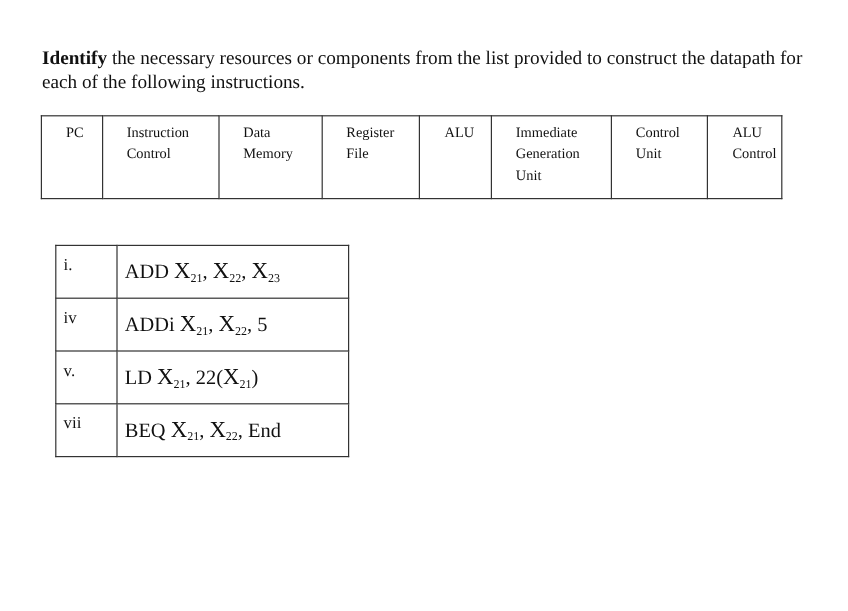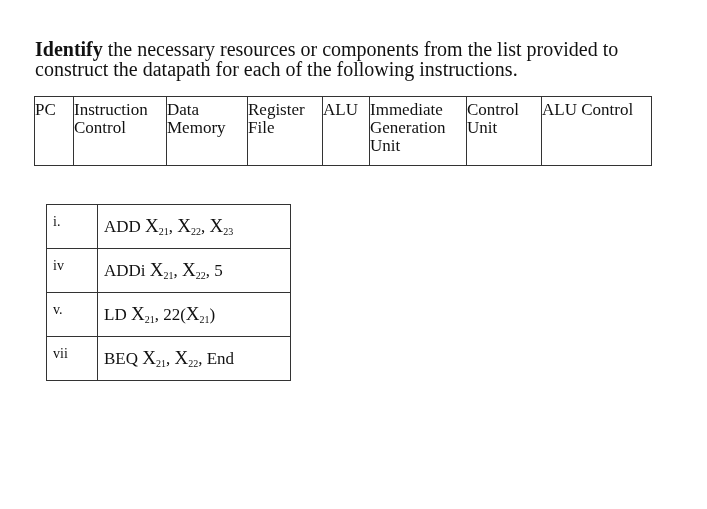--- a/index.html
+++ b/index.html
@@ -1,22 +1,22 @@
 <!DOCTYPE html>
 <html><head>
   <meta charset="utf-8">
   <style>
     html, body { margin: 0; padding: 0; background: #ffffff; }
     body { width: 707px; height: 509px; position: relative; overflow: hidden;
            font-family: "Liberation Serif", "DejaVu Serif", serif; color: #111; }
     .prompt { position: absolute; left: 35px; top: 39px; width: 640px;
-              font-size: 20px; line-height: 20px; }
+              font-size: 16px; line-height: 20px; }
     .prompt b { font-weight: bold; }
     table { border-collapse: collapse; position: absolute; }
-    td { border: 1px solid #333; vertical-align: top; font-size: 17px; line-height: 18px; padding: 4px 4px 0 0; }
+    td { border: 1px solid #333; vertical-align: top; font-size: 12px; line-height: 18px; padding: 4px 4px 0 20px; }
     .resources { left: 34px; top: 96px; width: 618px; height: 70px; }
     .resources td { height: 64px; }
     .instr { left: 46px; top: 204px; width: 245px; }
     .instr td { height: 35px; padding: 0 6px; vertical-align: middle; }
     .instr td.num { width: 38px; font-size: 14px; vertical-align: top; padding-top: 8px; }
     .instr td.code { font-size: 17px; }
     sub { font-size: 10px; vertical-align: -3px; line-height: 0; }
     .code .rg { font-size: 19px; }
   </style>
 </head>

